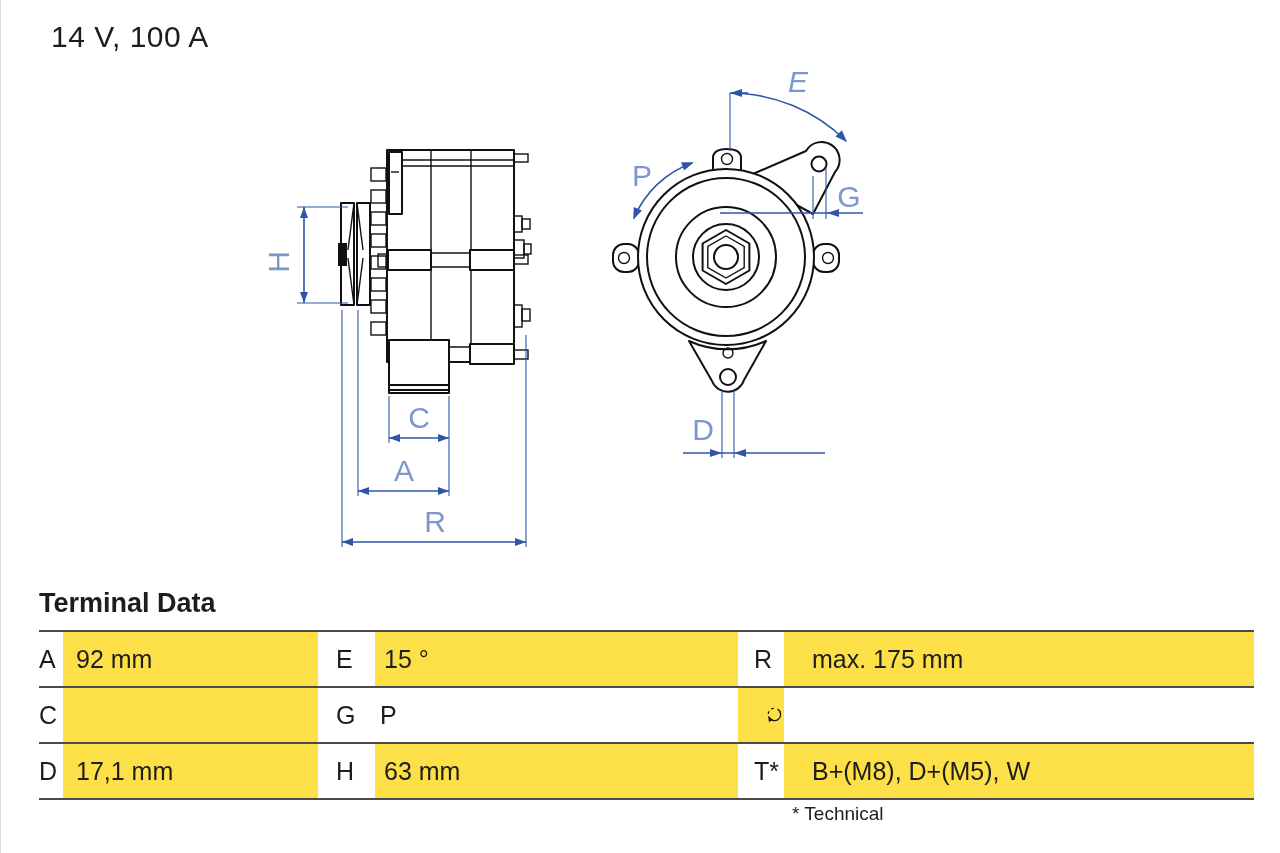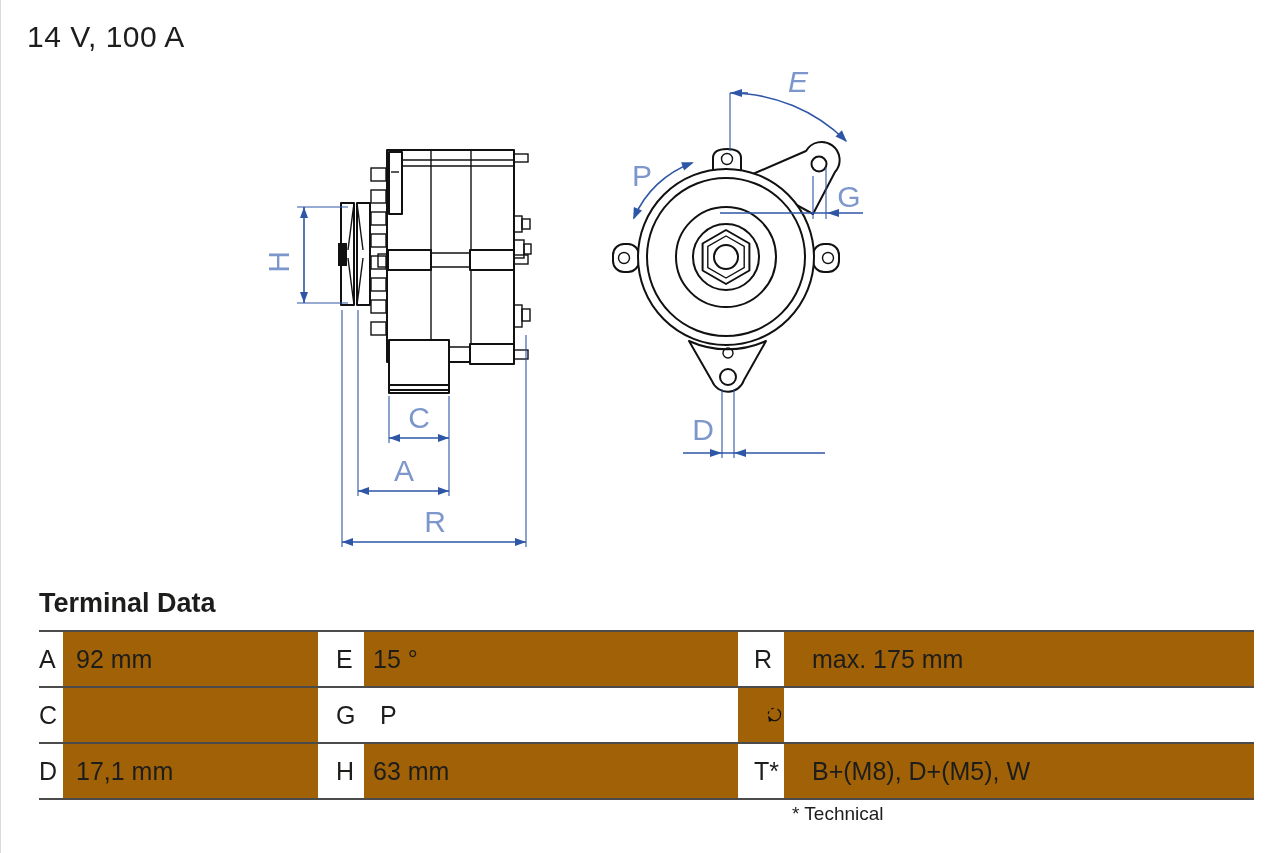--- a/index.html
+++ b/index.html
@@ -2,21 +2,21 @@
 <html><head>
 <meta charset="utf-8">
 <style>
   html,body{margin:0;padding:0;}
   body{
     width:1280px;height:853px;position:relative;background:#ffffff;
     font-family:"Liberation Sans",sans-serif;color:#1d1d1b;overflow:hidden;
     border-left:1px solid #d9d9d9;box-sizing:border-box;
   }
   .title{
-    position:absolute;left:26px;top:20px;font-size:30px;letter-spacing:0.5px;
+    position:absolute;left:50px;top:20px;font-size:30px;letter-spacing:0.5px;
     color:#1d1d1b;white-space:pre;
   }
   .drawing-svg{position:absolute;}
   #side-view{left:255px;top:130px;}
   #front-view{left:600px;top:55px;}
   .blk{stroke:#111111;fill:none;stroke-width:2;stroke-linejoin:round;stroke-linecap:round;}
   .blkf{stroke:#111111;fill:#ffffff;stroke-width:2;stroke-linejoin:round;}
   .blk-thin{stroke:#111111;fill:none;stroke-width:1.4;}
   .solid{fill:#111111;stroke:none;}
   .dim{stroke:#2e56a7;fill:none;stroke-width:1.6;}
@@ -31,23 +31,23 @@
     position:absolute;left:38px;top:630px;width:1215px;border-top:2px solid #4b4b4b;
   }
   .t-row{
     display:grid;grid-template-columns:24px 255px 46px 374px 46px 470px;
     height:54px;border-bottom:2px solid #4b4b4b;align-items:center;
     font-size:25px;color:#1d1d1b;
   }
   .cell-letter{background:#ffffff;height:100%;display:flex;align-items:center;}
   .cell-letter.c2{padding-left:18px;box-sizing:border-box;}
   .cell-letter.c3{padding-left:16px;box-sizing:border-box;}
-  .cell-value{background:#a16207;height:100%;display:flex;align-items:center;}
+  .cell-value{background:#fde047;height:100%;display:flex;align-items:center;}
   .cell-value.v1{padding-left:13px;box-sizing:border-box;}
-  .cell-value.v2{padding-left:9px;box-sizing:border-box;}
+  .cell-value.v2{padding-left:9px;box-sizing:border-box;margin-left:11px;}
   .cell-value.v3{padding-left:28px;box-sizing:border-box;}
   .rot-icon{display:block;}
   .rot-icon path,.rot-icon circle{stroke:#111111;fill:none;stroke-width:2.2;}
   .rot-icon .dash{stroke-dasharray:5 5;}
   .rot-icon .head{fill:#111111;stroke:none;}
   .footnote{
     position:absolute;left:791px;top:803px;font-size:19px;color:#1d1d1b;
   }
 </style>
 </head>

